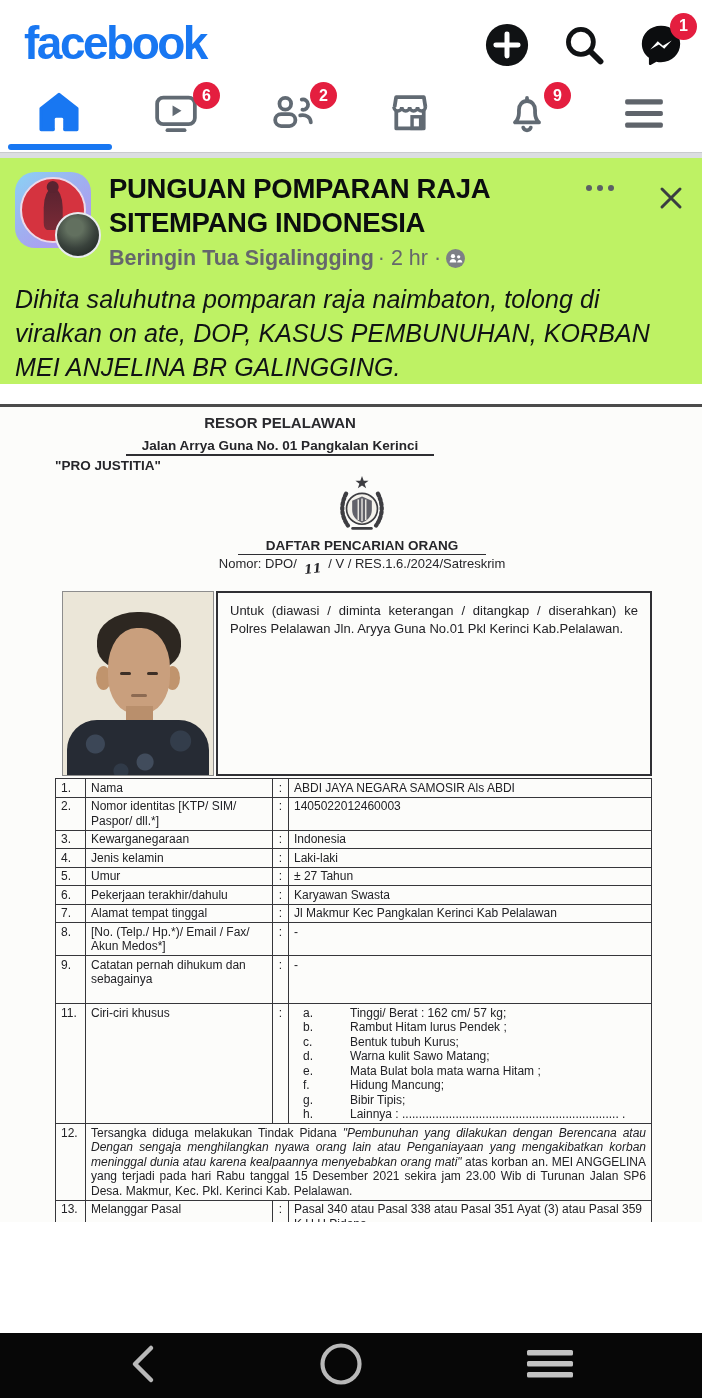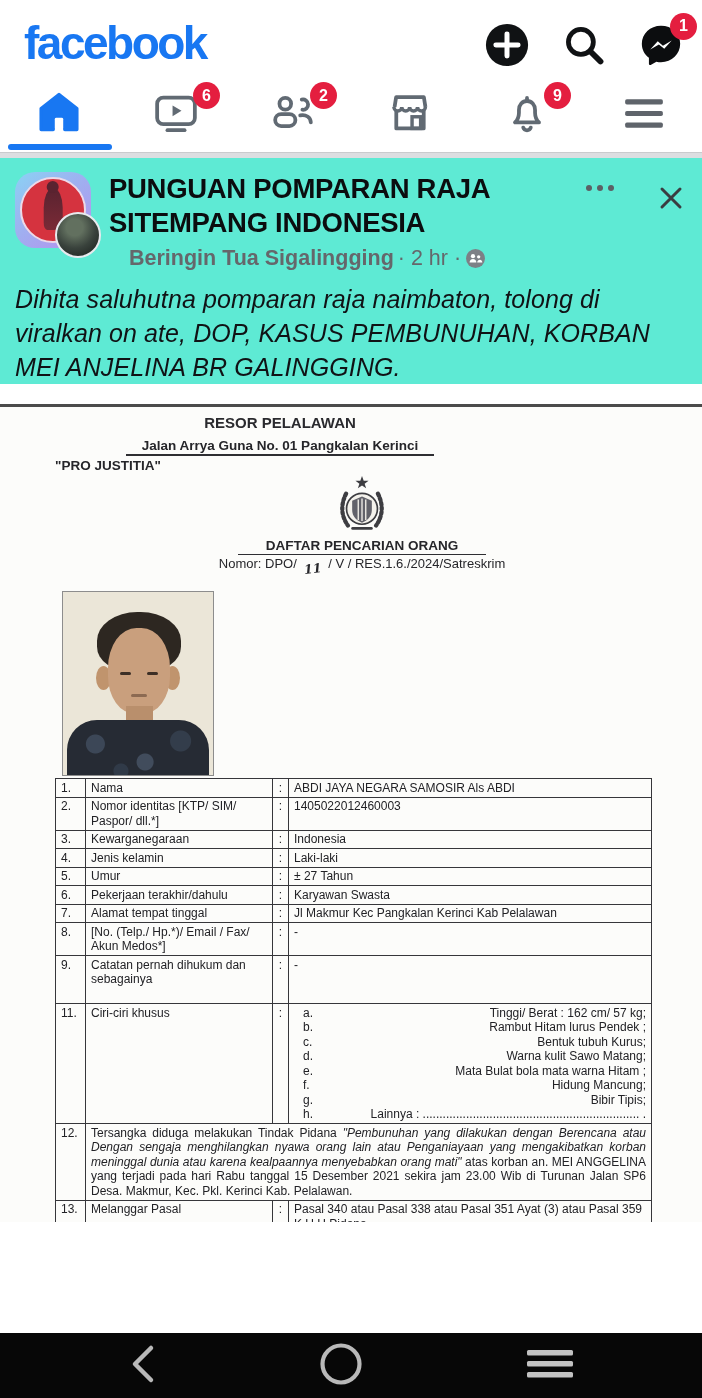--- a/index.html
+++ b/index.html
@@ -18,36 +18,36 @@
            display:flex; align-items:center; justify-content:center; line-height:1; }
 
   
   .tab-bar { height:76px; display:flex; position:relative; background:#fff; }
   .tab { flex:1; display:flex; align-items:center; justify-content:center; position:relative; background:none; border:none; cursor:pointer; }
   .tab .badge { top:6px; right:14px; }
   .tab-underline { position:absolute; left:8px; bottom:2px; width:104px; height:6px; border-radius:3px; background:#1877f2; }
   .seam { height:6px; background:#dcdee1; border-top:1px solid #c9cbce; }
 
   
-  .post { padding:14px 15px 0 15px; background:#5eead4; }
+  .post { padding:14px 15px 0 15px; background:#bef264; }
   .post-header { display:flex; align-items:flex-start; }
   .avatar-wrap { position:relative; width:80px; height:82px; flex:none; cursor:pointer; }
   .avatar { width:76px; height:76px; border-radius:20px; overflow:hidden; position:relative;
             background:linear-gradient(140deg,#8ad2f4 0%, #9fb0f0 45%, #b68fee 100%); }
   .avatar-emblem { position:absolute; inset:5px; border-radius:50%; background:#d5333f; border:2px solid #ecd9e8; }
   .avatar-figure { position:absolute; left:50%; top:16%; width:30%; height:66%; transform:translateX(-50%);
                    background:linear-gradient(#5a2330,#7a2a36); border-radius:45% 45% 18% 18%; }
   .avatar-figure::before { content:""; position:absolute; top:-8px; left:50%; transform:translateX(-50%);
                    width:12px; height:12px; border-radius:50%; background:#5a2330; }
   .avatar-photo { position:absolute; right:-6px; bottom:-4px; width:46px; height:46px; border-radius:50%;
                   border:2px solid #e8eaee;
                   background:radial-gradient(circle at 42% 32%, #62705f 0 22%, #39423c 55%, #171c19 100%); }
   .post-titles { margin-left:14px; flex:1; min-width:0; }
   .post-title { font-size:27.5px; font-weight:700; color:#0b0d0f; line-height:1.23; letter-spacing:-0.3px; max-width:462px; cursor:pointer; }
-  .post-sub { margin-top:6px; font-size:21.5px; color:#65676b; display:flex; align-items:center; gap:4px;margin-left:20px; }
+  .post-sub { margin-top:6px; font-size:21.5px; color:#65676b; display:flex; align-items:center; gap:4px; }
   .post-sub .author { font-weight:700; cursor:pointer; }
   .privacy-icon { display:inline-block; width:21px; height:21px; }
   .post-actions { display:flex; gap:38px; padding-top:10px; margin-left:8px; align-items:flex-start; }
   .post-actions button { background:none; border:none; padding:0; cursor:pointer; }
   .post-text { font-size:25px; line-height:1.37; color:#101215; margin-top:11px; letter-spacing:0.1px;font-style:italic; }
 
   
   .doc { position:absolute; top:404px; left:0; width:702px; height:818px; overflow:hidden;
          background:#fcfcfa; border-top:3px solid #4b4b4b; color:#26262a; cursor:pointer; }
   .doc-headblock { width:480px; margin:7px 0 0 40px; text-align:center; }
@@ -79,21 +79,21 @@
                 text-align:justify; color:#222226; }
   .ket-title-row { text-align:center; padding-left:38px; margin-top:13px; }
   .ket-title { display:inline-block; font-weight:700; font-size:13px; border-bottom:1.5px solid #2e2e32; padding:0 2px 0 2px; }
 
   table.dpo { border-collapse:collapse; margin:2px 0 0 55px; width:597px; table-layout:fixed; }
   table.dpo td { border:1.5px solid #36363a; padding:1.5px 5px; vertical-align:top; font-size:12px; line-height:1.21; color:#222226; }
   td.cno { width:30px; padding-left:4px; }
   td.clabel { width:187px; }
   td.ccolon { width:16px; text-align:center; padding-left:2px; padding-right:2px; }
   tr.r9 td { height:48px; }
-  ol.ciri { list-style:none; counter-reset:ci;text-align:right; }
+  ol.ciri { list-style:none; counter-reset:ci; }
   ol.ciri li { counter-increment:ci; position:relative; padding-left:56px; line-height:14.5px; }
   ol.ciri li::before { content:counter(ci, lower-alpha) "."; position:absolute; left:9px; }
   td.cspan { text-align:justify; line-height:1.22; padding:2px 7px; }
   .r12-quote { font-style:italic; }
 
   
   .android-nav { position:absolute; left:0; bottom:0; width:702px; height:65px; background:#070707;
                  display:flex; align-items:center; justify-content:space-between; padding:0 128px; }
   .android-nav button { background:none; border:none; padding:0; cursor:pointer; display:block; }
 </style>
@@ -271,20 +271,21 @@
         <div class="ph-ear-l"></div>
           <div class="ph-ear-r"></div>
         <div class="ph-face">
             <div class="ph-eye-l"></div>
             <div class="ph-eye-r"></div>
             <div class="ph-mouth"></div>
           </div>
         <div class="ph-neck"></div>
         <div class="ph-shirt"></div>
       </div>
+      <div class="photo-note">Untuk (diawasi / diminta keterangan / ditangkap / diserahkan) ke Polres Pelalawan Jln. Aryya Guna No.01 Pkl Kerinci Kab.Pelalawan.</div>
     </div>
 
 
     <table class="dpo">
       <tbody>
         <tr>
           <td class="cno">1.</td>
           <td class="clabel">Nama</td>
           <td class="ccolon">:</td>
           <td class="cvalue">ABDI JAYA NEGARA SAMOSIR Als ABDI</td>

